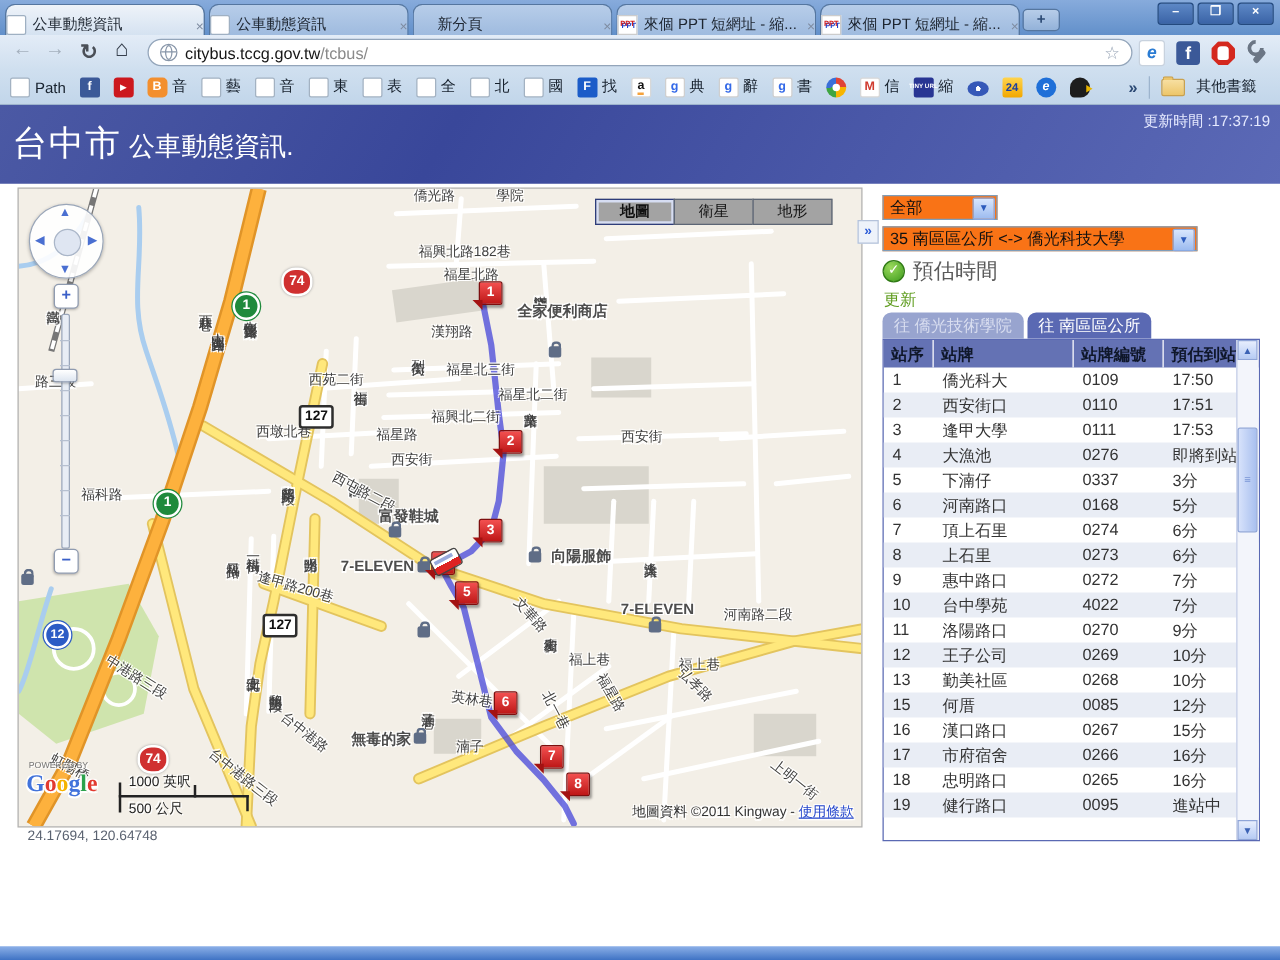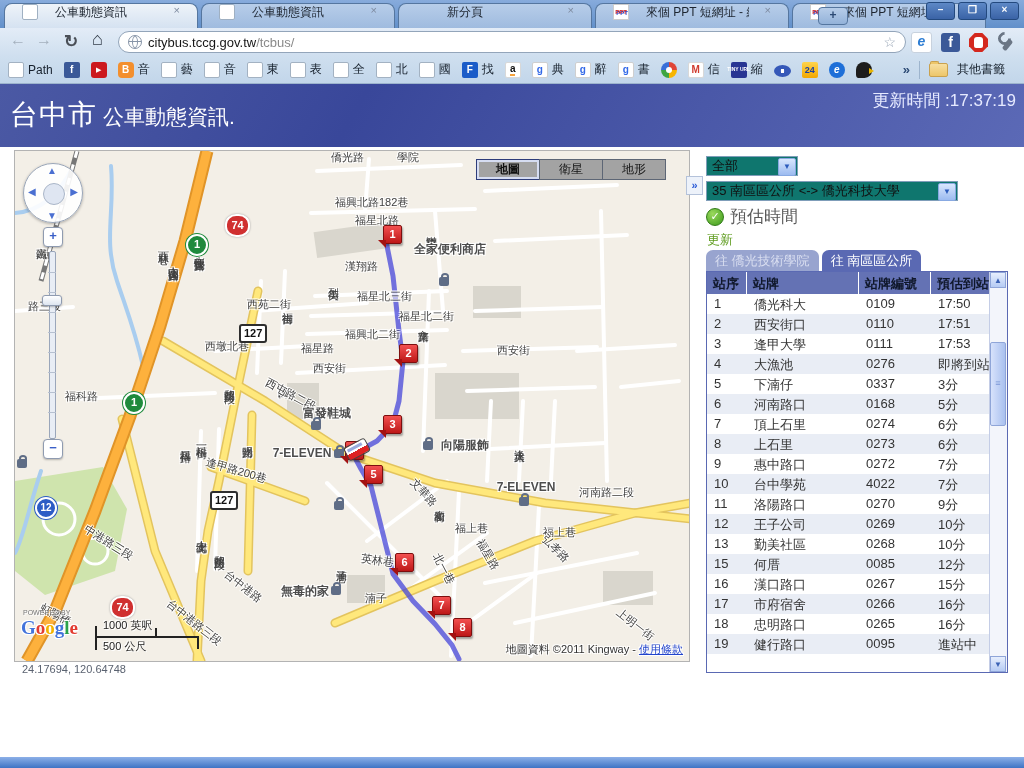--- a/index.html
+++ b/index.html
@@ -3,21 +3,21 @@
 <meta charset="utf-8">
 <style>
   html,body{margin:0;padding:0;background:#fff;}
   body{width:1024px;height:768px;position:relative;font-family:"Liberation Sans",sans-serif;overflow:hidden;}
   #screen{position:absolute;inset:0;width:1024px;height:768px;background:#fff;overflow:hidden;}
 
   
   #tabbar{position:absolute;left:0;top:0;width:1024px;height:28px;background:linear-gradient(#87abdc,#6290ca);}
   #tabs{position:absolute;left:4px;top:3px;display:flex;}
   .tab{width:158px;height:24px;margin-right:3px;border:1px solid #55769f;border-bottom:none;border-radius:8px 8px 0 0;
-       background:linear-gradient(#b7cde9,#9fbbdf);display:flex;align-items:flex-start;padding:0 17px;font-size:12px;color:#1d2530;gap:12px;}
+       background:linear-gradient(#b7cde9,#9fbbdf);display:flex;align-items:flex-end;padding:0 0;font-size:12px;color:#1d2530;}
   .tab.active{background:linear-gradient(#eef3f9,#d5e2f1);}
   .tab .fav{width:14px;height:14px;margin-right:5px;flex:0 0 auto;}
   .fav-page{background:#fff;border:1px solid #9fb0c2;border-radius:2px;}
   .fav-ppt{background:#fff;border:1px solid #ccc;display:flex;align-items:center;justify-content:center;}
   .fav-ppt::before{content:"PPT";font-size:6px;font-weight:bold;color:#d02020;text-shadow:1px 1px 0 #2244cc;}
   .fav-none{visibility:hidden;}
   .tab .ttl{flex:1;white-space:nowrap;overflow:hidden;}
   .tab .cls{color:#7d8violet;color:#7e8ba0;font-size:11px;margin-left:4px;}
   #newtab{position:absolute;left:818px;top:7px;width:28px;height:16px;border:1px solid #55769f;border-radius:4px;
        background:linear-gradient(#b7cde9,#93b2d9);color:#2c4a74;font-size:12px;font-weight:bold;text-align:center;line-height:14px;}
@@ -84,21 +84,21 @@
   #bm-sep{width:1px;height:18px;background:#9db4cd;margin:0 9px;}
   .folder{width:17px;height:12px;background:linear-gradient(#f7dfa1,#edc66a);border:1px solid #c9a14e;border-radius:2px;position:relative;margin-right:5px;}
   .folder::before{content:"";position:absolute;left:0;top:-3px;width:7px;height:2px;background:#edc66a;border:1px solid #c9a14e;border-bottom:none;border-radius:2px 2px 0 0;}
 
   
   #siteheader{position:absolute;left:0;top:84px;width:1024px;height:63px;
       background:linear-gradient(120deg,#4b59a4 0%,#39479a 35%,#5b69b6 100%);color:#fff;}
   #h-line{position:absolute;left:10px;top:12px;}
   #h-city{font-size:28px;letter-spacing:1px;}
   #h-title{font-size:21px;margin-left:6px;}
-  #h-update{position:absolute;right:8px;top:5px;font-size:17px;color:#e6eaff;}
+  #h-update{position:absolute;right:8px;top:5px;font-size:12px;color:#e6eaff;}
 
   
   #mapwrap{position:absolute;left:14px;top:150px;width:674px;height:510px;background:#f3efe7;border:1px solid #b3b3b3;overflow:hidden;}
   #mapsvg{position:absolute;left:0;top:0;}
   .mlabel{position:absolute;font-size:11px;color:#3f3f3f;white-space:nowrap;line-height:1.05;
       text-shadow:1px 1px 0 #fff,-1px -1px 0 #fff,1px -1px 0 #fff,-1px 1px 0 #fff;}
   .mlabel.v{writing-mode:vertical-rl;letter-spacing:1px;}
   .mpoi{position:absolute;font-size:12px;color:#4d4d4d;font-weight:bold;text-align:center;line-height:1.15;
       text-shadow:1px 1px 0 #fff,-1px -1px 0 #fff,1px -1px 0 #fff,-1px 1px 0 #fff;}
   .bag{position:absolute;width:10px;height:9px;background:#5f6d86;border-radius:2px;}
@@ -142,21 +142,21 @@
   #sb-met{position:absolute;left:8px;top:33px;white-space:nowrap;}
   #mapcr{position:absolute;right:6px;bottom:4px;font-size:11px;color:#333;z-index:9;
       text-shadow:1px 1px 0 #fff,-1px -1px 0 #fff,1px -1px 0 #fff,-1px 1px 0 #fff;}
   #mapcr a{color:#2244cc;}
 
   #coords{position:absolute;left:22px;top:663px;font-size:11px;color:#5a6270;}
   #collapse{position:absolute;left:686px;top:176px;width:15px;height:17px;background:#edf2fa;border:1px solid #b4c2da;
       color:#2b5bd7;font-weight:bold;font-size:11px;text-align:center;line-height:16px;}
 
   
-  .sel{position:absolute;height:20px;background:#0f766e;border:1px solid #7f9db9;font-size:13px;color:#111;
+  .sel{position:absolute;height:20px;background:#f97316;border:1px solid #7f9db9;font-size:13px;color:#111;
       display:flex;align-items:flex-end;padding-left:5px;box-sizing:border-box;}
   .sel .arr{position:absolute;right:1px;top:1px;width:16px;height:16px;background:linear-gradient(#d8e6fd,#9cbbf0);
       border:1px solid #88a9e2;border-radius:2px;color:#2c5bbc;font-size:8px;text-align:center;line-height:16px;}
   #sel-filter{left:706px;top:156px;width:92px;}
   #sel-route{left:706px;top:181px;width:252px;}
   #est-row{position:absolute;left:706px;top:205px;display:flex;align-items:center;gap:6px;font-size:17px;color:#5a5a5a;}
   #checkicon{width:16px;height:16px;border-radius:50%;background:radial-gradient(circle at 35% 30%,#9ad95c,#3c9a1c);
       border:1px solid #2f7a14;color:#fff;font-size:11px;text-align:center;line-height:15px;}
   #refresh{position:absolute;left:707px;top:231px;font-size:13px;color:#5f9c1f;}
   #dirtabs{position:absolute;left:706px;top:250px;display:flex;gap:3px;}

